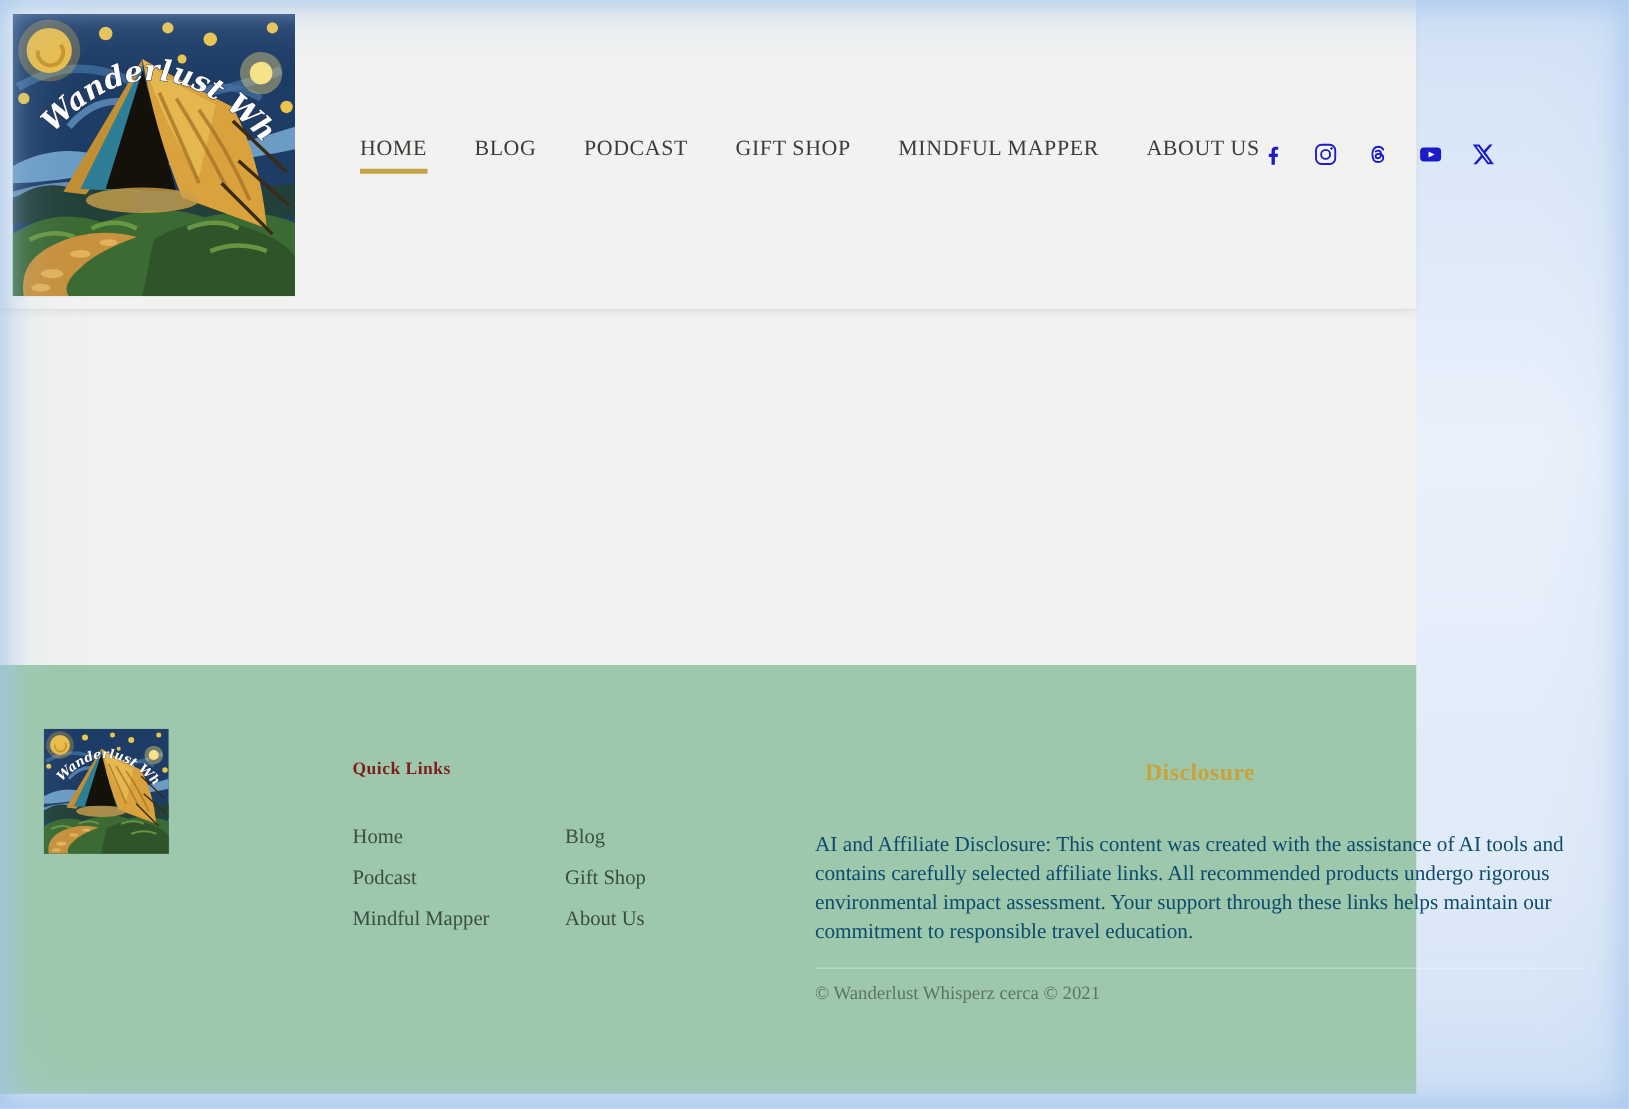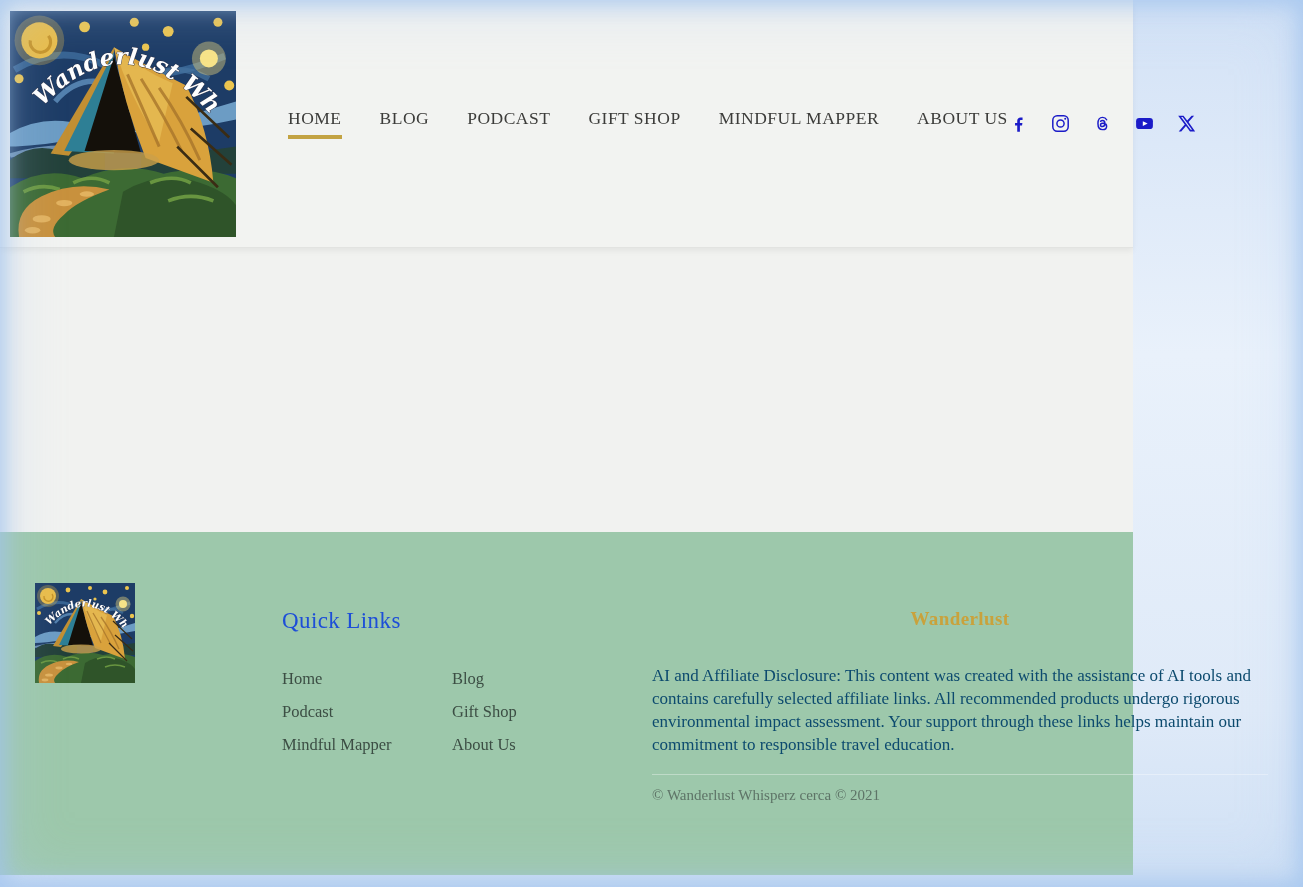--- a/index.html
+++ b/index.html
@@ -43,21 +43,21 @@
   main { height:284px; background:#f1f2f0; }
 
   
   footer {
     height:343px; background:#9dc8ab; position:relative;
   }
   .footer-logo { position:absolute; left:35px; top:51px; width:100px; height:100px; display:block; }
   .footer-logo svg { width:100px; height:100px; display:block; }
 
   .quick-links { position:absolute; left:282px; top:76px; width:340px; }
-  .ql-title { font-size:23px; font-weight:400; color:#1d4ed8; letter-spacing:.4px; }
+  .ql-title { font-size:14px; font-weight:700; color:#7f1d1d; letter-spacing:.4px; }
   .ql-cols { display:flex; margin-top:28px; }
   .ql-col { display:flex; flex-direction:column; }
   .ql-col.c1 { width:170px; }
   .ql-col a {
     font-size:16.5px; color:#3c4e44; text-decoration:none; cursor:pointer;
     line-height:33px; white-space:nowrap;
   }
 
   .disclosure { position:absolute; left:652px; top:76px; width:616px; }
   .disc-title {
@@ -195,21 +195,21 @@
         </div>
         <div class="ql-col">
           <a>Blog</a>
           <a>Gift Shop</a>
           <a>About Us</a>
         </div>
       </div>
     </div>
 
     <div class="disclosure">
-      <div class="disc-title">Wanderlust</div>
+      <div class="disc-title">Disclosure</div>
       <p class="disc-text">AI and Affiliate Disclosure: This content was created with the assistance of AI tools and contains carefully selected affiliate links. All recommended products undergo rigorous environmental impact assessment. Your support through these links helps maintain our commitment to responsible travel education.</p>
       <div class="disc-divider"></div>
       <div class="copyright">© Wanderlust Whisperz cerca © 2021</div>
     </div>
   </footer>
 
 </div>
 
 <div class="edge-glow"></div>
 

